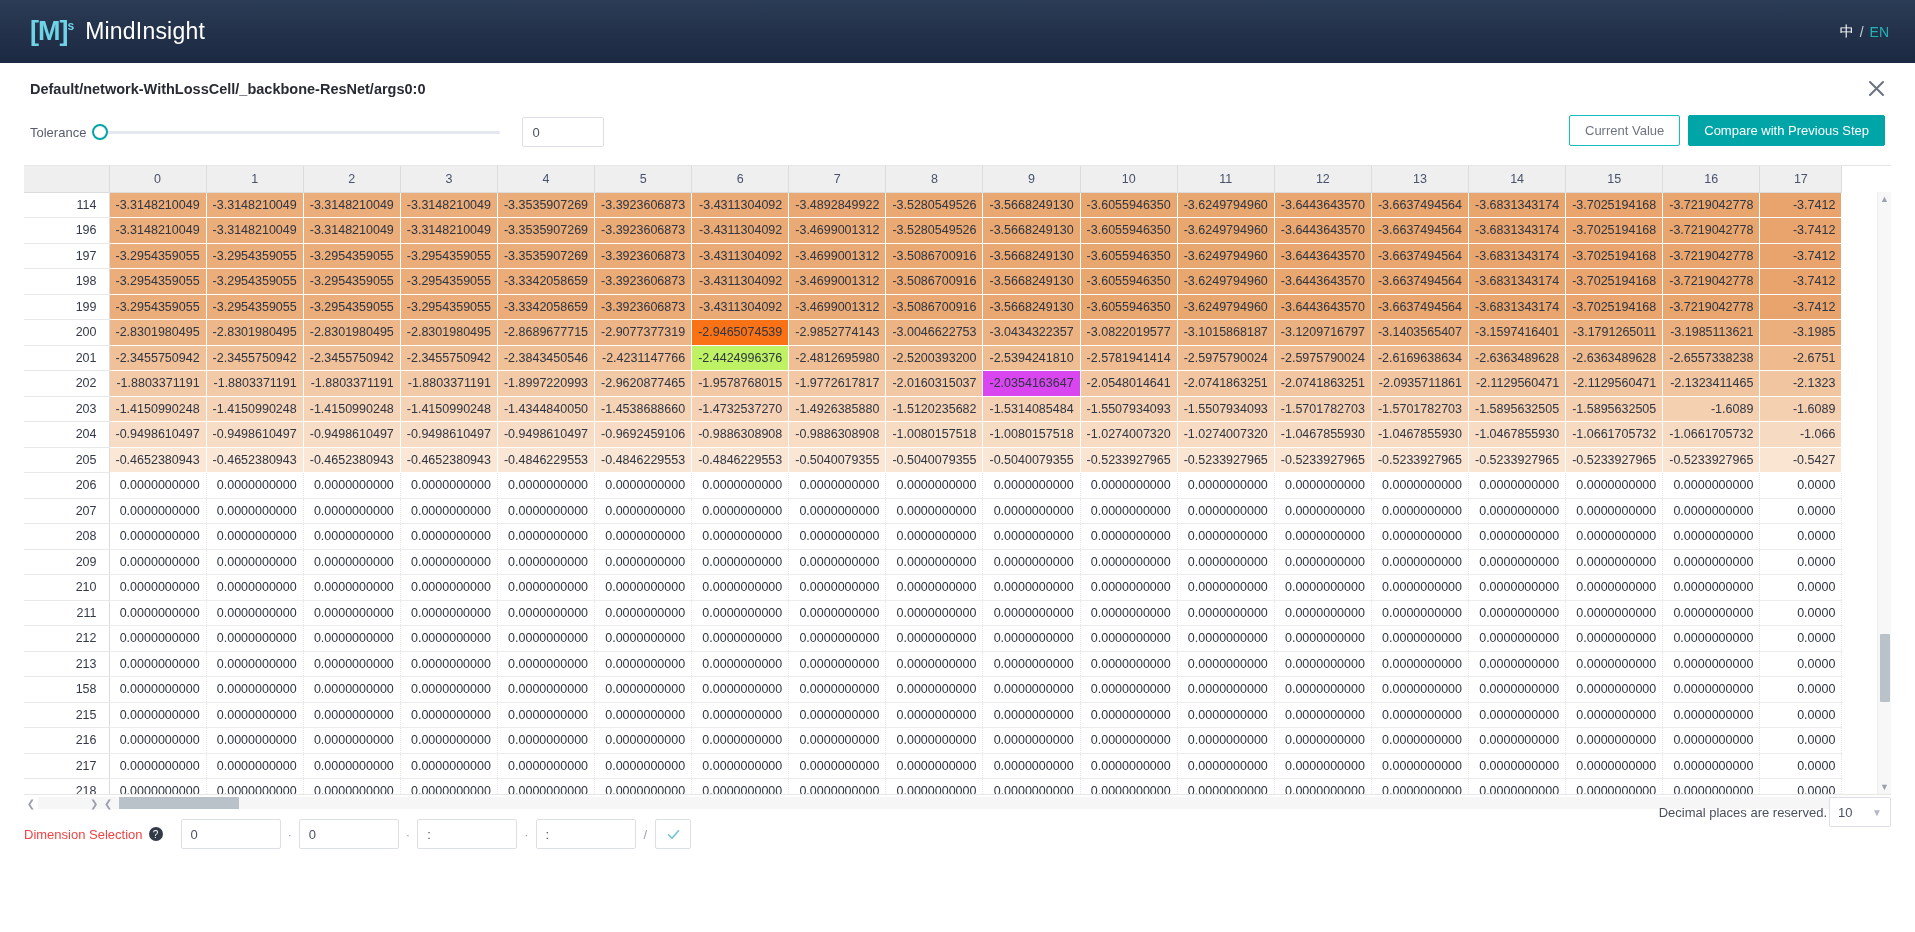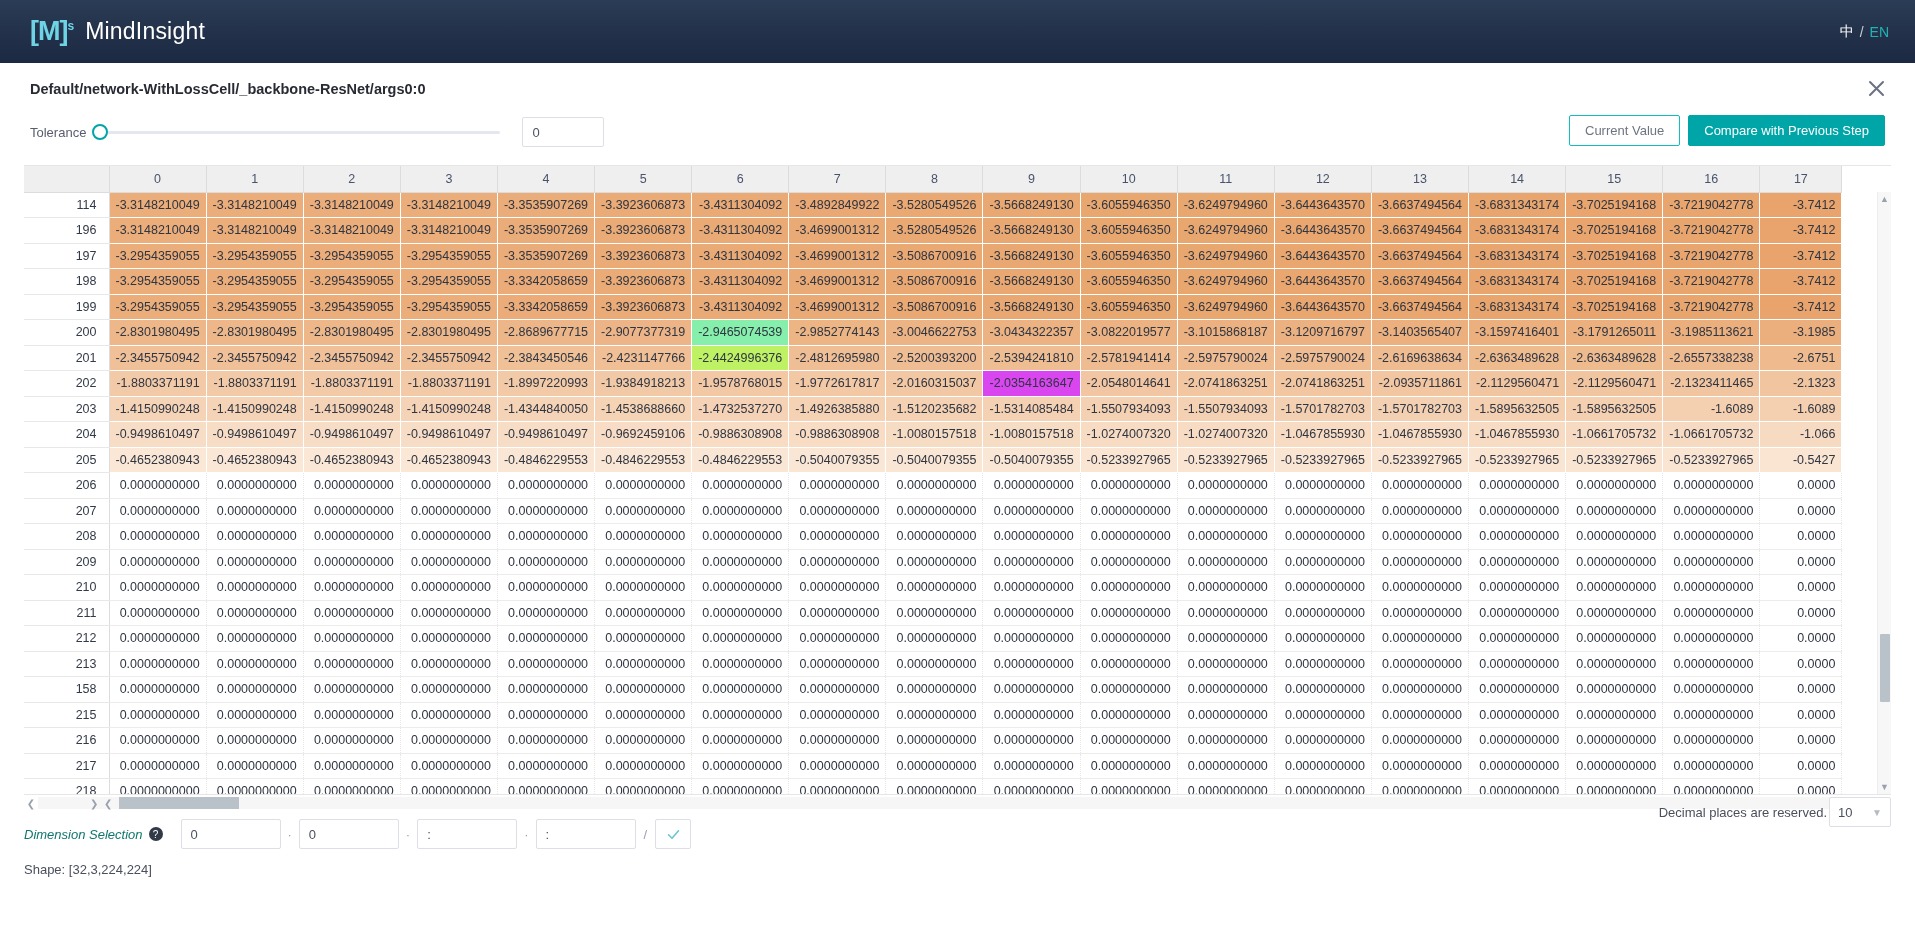--- a/index.html
+++ b/index.html
@@ -149,21 +149,21 @@
   #hs-track { position:absolute; left:14px; right:14px; top:2px; height:12px; background:#f6f6f6; }
   #hs-thumb { position:absolute; left:95px; top:2px; width:120px; height:12px; background:#b9c1c9; }
   #hs-arrow2 { position:absolute; left: 80px; top:0; height:16px; display:flex;align-items:center; color:#9aa0ad; font-size:10px;}
   #hs-arrow1 { position:absolute; left: 66px; top:0; height:16px; display:flex;align-items:center; color:#9aa0ad; font-size:10px;}
 
   
   #bottom {
     margin: 8px 24px 0 24px; position:relative; height: 60px;
   }
   #dimrow { display:flex; align-items:center; }
-  #dim-label { font-size:13px; color:#0f766e;font-style:italic; }
+  #dim-label { font-size:13px; color:#ef4444; }
   #dim-help {
     width:14px; height:14px; border-radius:50%; background:#333a47; color:#fff;
     font-size:10px; display:flex; align-items:center; justify-content:center;
     margin-left:6px; cursor:pointer;
   }
   .dim-input {
     width: 100px; height:30px; border:1px solid #dcdfe6; border-radius:2px;
     font-size:13px; color:#4c5161; padding:0 9px; outline:none;
     font-family:"Liberation Sans",sans-serif; background:#fff;
   }
@@ -358,21 +358,21 @@
             <td class="val" style="width: 82px; background: rgb(232, 164, 108);">-3.7412</td>
           </tr>
           <tr>
             <td class="idx" style="width: 85px;">200</td>
             <td class="val" style="width: 82px; background: rgb(237, 183, 137);">-2.8301980495</td>
             <td class="val" style="width: 82px; background: rgb(237, 183, 137);">-2.8301980495</td>
             <td class="val" style="width: 82px; background: rgb(237, 183, 137);">-2.8301980495</td>
             <td class="val" style="width: 82px; background: rgb(237, 183, 137);">-2.8301980495</td>
             <td class="val" style="width: 82px; background: rgb(237, 182, 136);">-2.8689677715</td>
             <td class="val" style="width: 82px; background: rgb(237, 181, 135);">-2.9077377319</td>
-            <td class="val" style="width: 82px; background: #86efac; text-align: right;">-2.9465074539</td>
+            <td class="val" style="width: 82px; background: #f97316; text-align: right;">-2.9465074539</td>
             <td class="val" style="width: 82px; background: rgb(237, 180, 132);">-2.9852774143</td>
             <td class="val" style="width: 82px; background: rgb(236, 179, 132);">-3.0046622753</td>
             <td class="val" style="width: 82px; background: rgb(236, 178, 130);">-3.0434322357</td>
             <td class="val" style="width: 82px; background: rgb(236, 178, 129);">-3.0822019577</td>
             <td class="val" style="width: 82px; background: rgb(236, 177, 128);">-3.1015868187</td>
             <td class="val" style="width: 82px; background: rgb(236, 177, 128);">-3.1209716797</td>
             <td class="val" style="width: 82px; background: rgb(236, 176, 127);">-3.1403565407</td>
             <td class="val" style="width: 82px; background: rgb(236, 176, 127);">-3.1597416401</td>
             <td class="val" style="width: 82px; background: rgb(235, 176, 126);">-3.1791265011</td>
             <td class="val" style="width: 82px; background: rgb(235, 175, 125);">-3.1985113621</td>
@@ -399,21 +399,21 @@
             <td class="val" style="width: 82px; background: rgb(238, 186, 143);">-2.6557338238</td>
             <td class="val" style="width: 82px; background: rgb(238, 186, 142);">-2.6751</td>
           </tr>
           <tr>
             <td class="idx" style="width: 85px;">202</td>
             <td class="val" style="width: 82px; background: rgb(243, 202, 168);">-1.8803371191</td>
             <td class="val" style="width: 82px; background: rgb(243, 202, 168);">-1.8803371191</td>
             <td class="val" style="width: 82px; background: rgb(243, 202, 168);">-1.8803371191</td>
             <td class="val" style="width: 82px; background: rgb(243, 202, 168);">-1.8803371191</td>
             <td class="val" style="width: 82px; background: rgb(243, 202, 167);">-1.8997220993</td>
-            <td class="val" style="width: 82px; background: rgb(242, 201, 166);">-1.9384918213</td>
+            <td class="val" style="width: 82px; background: rgb(242, 201, 166);">-2.9620877465</td>
             <td class="val" style="width: 82px; background: rgb(242, 200, 165);">-1.9578768015</td>
             <td class="val" style="width: 82px; background: rgb(242, 200, 165);">-1.9772617817</td>
             <td class="val" style="width: 82px; background: rgb(242, 199, 163);">-2.0160315037</td>
             <td class="val" style="width: 82px; background: #d946ef;">-2.0354163647</td>
             <td class="val" style="width: 82px; background: rgb(242, 198, 162);">-2.0548014641</td>
             <td class="val" style="width: 82px; background: rgb(242, 198, 161);">-2.0741863251</td>
             <td class="val" style="width: 82px; background: rgb(242, 198, 161);">-2.0741863251</td>
             <td class="val" style="width: 82px; background: rgb(241, 198, 161);">-2.0935711861</td>
             <td class="val" style="width: 82px; background: rgb(241, 197, 160);">-2.1129560471</td>
             <td class="val" style="width: 82px; background: rgb(241, 197, 160);">-2.1129560471</td>
@@ -787,21 +787,20 @@
     <input class="dim-input" type="text" value=":" style="">
     <span class="dim-sep">·</span>
     <input class="dim-input" type="text" value=":" style="">
     <span class="dim-slash">/</span>
     <div id="dim-ok">
       <svg width="15" height="15" viewBox="0 0 15 15" aria-hidden="true">
         <path d="M2.5 7.8 L6 11.3 L12.5 3.8" stroke="#6fc3d2" stroke-width="1.6" fill="none" stroke-linecap="round" stroke-linejoin="round"></path>
       </svg>
     </div>
   </div>
-  <div id="shape">Shape: [32,3,224,224]</div>
 
   <div id="decimal-wrap">
     <span id="decimal-label">Decimal places are reserved.</span>
     <div id="decimal-select">
       <span>10</span>
       <span class="chev">▼</span>
     </div>
   </div>
 </div>
 

